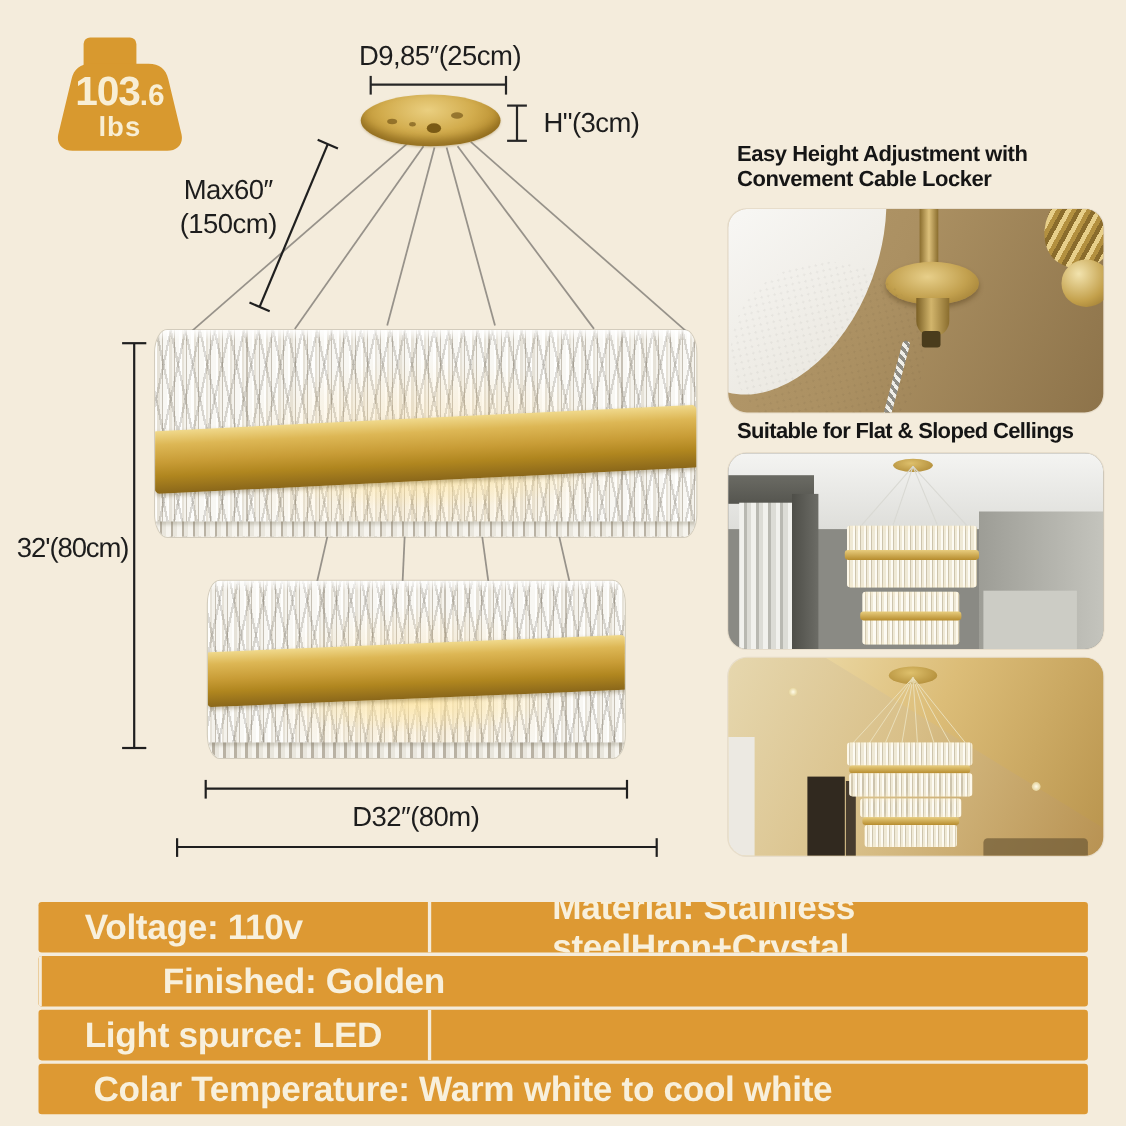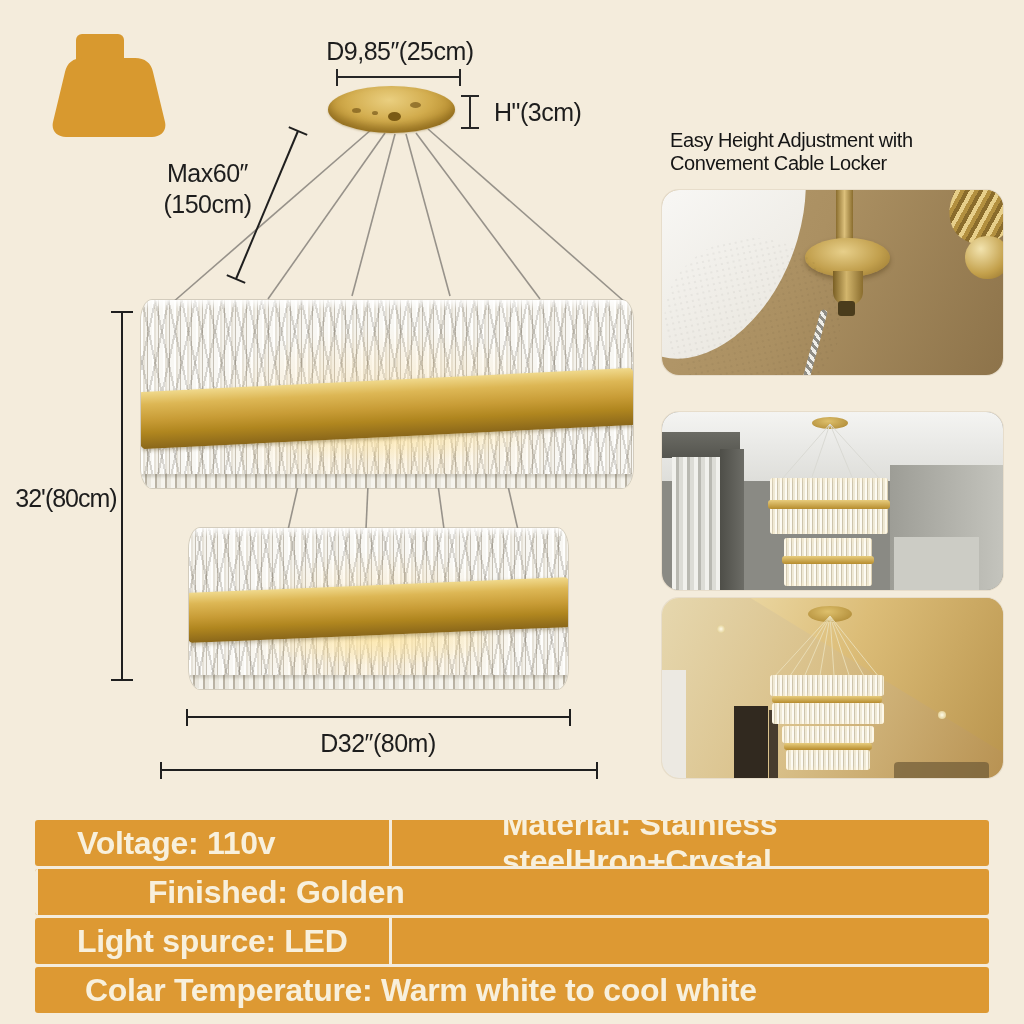--- a/index.html
+++ b/index.html
@@ -33,21 +33,21 @@
   .rim{position:absolute;left:0;right:0;top:0;height:9px;background:linear-gradient(180deg,rgba(255,255,255,.85),rgba(255,255,255,0));}
   .band{position:absolute;left:-6px;right:-6px;border-radius:8px/50%;
         background:linear-gradient(180deg,#f0d98c 0%,#ddb755 22%,#c89c36 50%,#b0861f 72%,#8a671a 100%);
         box-shadow:0 2px 4px rgba(90,70,20,.35);}
   .glow{position:absolute;left:18%;right:18%;top:52%;height:34%;
         background:radial-gradient(ellipse,rgba(255,232,165,.7),rgba(255,232,165,0) 70%);}
   .teeth{position:absolute;left:0;right:0;bottom:0;height:14px;border-radius:0 0 12px 12px;
         background:repeating-linear-gradient(90deg,#f6f4ee 0 4px,#b9b2a4 4px 6px,#e9e6dd 6px 10px);
         box-shadow:inset 0 3px 3px rgba(120,110,90,.28);}
   
-  .feat-title{position:absolute;color:#151515;font-weight:400;font-size:20px;line-height:1.14;letter-spacing:-0.4px;}
+  .feat-title{position:absolute;color:#151515;font-weight:700;font-size:20px;line-height:1.14;letter-spacing:-0.4px;}
   .fig{position:absolute;left:662px;width:341px;border-radius:17px;overflow:hidden;box-shadow:0 0 0 1px rgba(190,175,150,.25);}
   
   .f1{top:190px;height:185px;background:linear-gradient(115deg,#b59a6c 0%,#ab9062 42%,#8d734a 100%);}
   .f1-stem{position:absolute;left:51%;top:0;width:5%;height:30%;background:linear-gradient(90deg,#8a6d2e,#dcc07b 50%,#8a6d2e);}
   .f1-dish{position:absolute;left:42%;top:26%;width:25%;height:21%;border-radius:50%;
            background:radial-gradient(ellipse at 45% 35%,#e7cf8a,#c2a04e 55%,#93712a);box-shadow:0 3px 5px rgba(60,40,5,.35);}
   .f1-cone{position:absolute;left:50%;top:44%;width:9%;height:18%;border-radius:0 0 40% 40%;
            background:linear-gradient(90deg,#7a5f24,#d2b56c 45%,#8a6d2e);}
   .f1-grip{position:absolute;left:51.5%;top:60%;width:5.2%;height:8%;background:#4a3c1c;border-radius:3px;}
   .f1-cable{position:absolute;left:46.5%;top:65%;width:7px;height:42%;transform:rotate(15deg);transform-origin:top center;
@@ -151,20 +151,24 @@
       <line x1="161" y1="762" x2="161" y2="779"></line>
       <line x1="597" y1="762" x2="597" y2="779"></line>
     </g>
   </svg>
 
   <div class="weight">
     <svg width="120" height="116" viewBox="0 0 120 116">
       <path fill="#d8992f" d="M30 4 h36 a6 6 0 0 1 6 6 v22 h-48 v-22 a6 6 0 0 1 6 -6 z"></path>
       <path fill="#d8992f" d="M31 28 h52 c10 0 16 5 18 14 l12 50 c2 9 -4 15 -13 15 H14 c-9 0 -15 -6 -13 -15 l12 -50 c2 -9 8 -14 18 -14 z"></path>
     </svg>
+    <div class="wtext">
+      <div><span class="wval">103</span><span class="wdec">.6</span></div>
+      <div class="wunit">lbs</div>
+    </div>
   </div>
 
   <div class="dim c" style="left:280px;top:36px;width:240px;">D9,85″(25cm)</div>
   <div class="dim" style="left:494px;top:97px;">H"(3cm)</div>
   <div class="dim c" style="left:145px;top:158px;width:125px;text-align:center;">
     <div>Max60″</div>
     <div>(150cm)</div>
   </div>
   <div class="dim c" style="left:15px;top:483px;width:102px;letter-spacing:-1px;">32'(80cm)</div>
   <div class="dim c" style="left:258px;top:728px;width:240px;">D32″(80m)</div>
@@ -200,20 +204,21 @@
     <div class="f1-dish"></div>
     <div class="f1-cone"></div>
     <div class="f1-grip"></div>
     <div class="f1-cable"></div>
     <div class="f1-cyl"></div>
     <div class="f1-knob"></div>
     <div class="f1-sleeve"></div>
     <div class="f1-hand"></div>
   </div>
 
+  <div class="feat-title" style="left:670px;top:381px;width:345px;white-space:nowrap;letter-spacing:-0.6px;">Suitable for Flat &amp; Sloped Cellings</div>
 
   <div class="fig f2">
     <div class="f2-ceil"></div>
     <div class="f2-rwall"></div>
     <div class="f2-soffit"></div>
     <div class="f2-curt"></div>
     <div class="f2-drape"></div>
     <div class="f2-panel"></div>
     <div class="mini-canopy" style="left:150px;top:5px;width:36px;height:12px;"></div>
     <svg style="position:absolute;left:0;top:0;" width="341" height="178">

